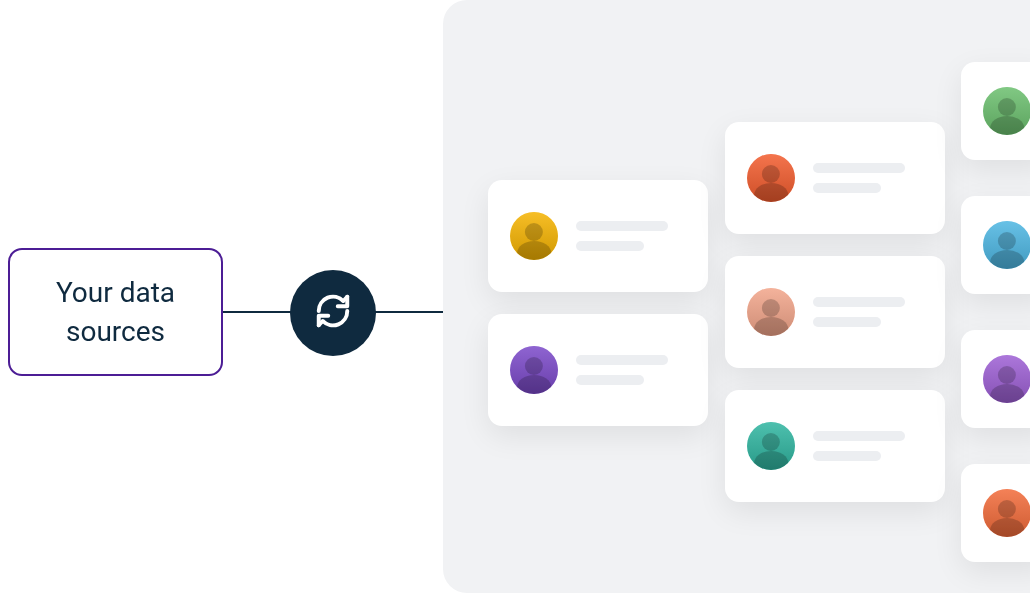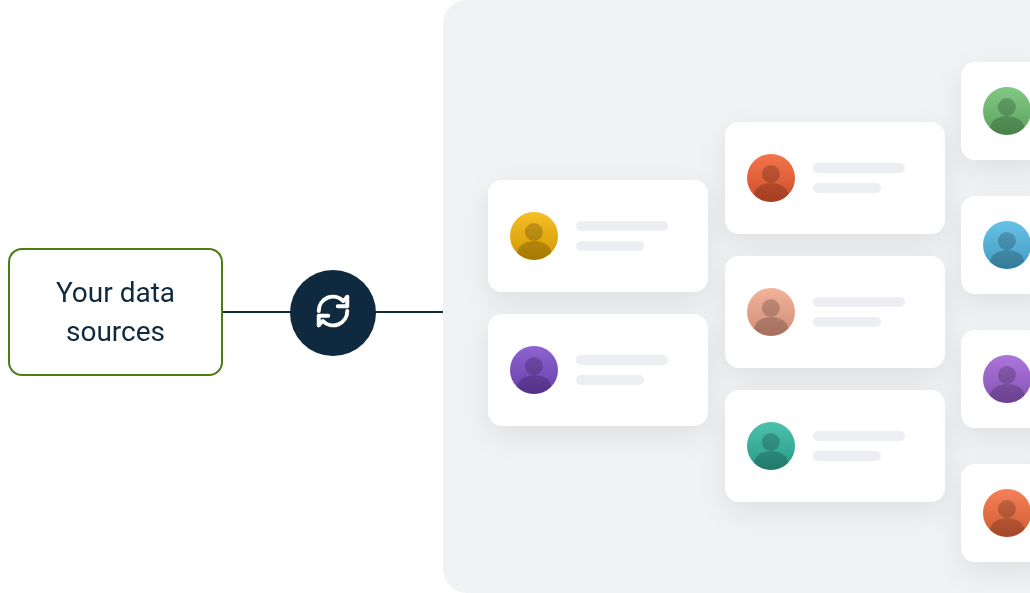--- a/index.html
+++ b/index.html
@@ -15,21 +15,21 @@
       background: #ffffff;
       overflow: hidden;
     }
     .data-source-box {
       position: absolute;
       left: 8px;
       top: 248px;
       width: 215px;
       height: 128px;
       background: #ffffff;
-      border: 2px solid #4d7c0f;
+      border: 2px solid #4c1d95;
       border-radius: 14px;
       display: flex;
       align-items: center;
       justify-content: center;
       text-align: center;
       padding: 16px;
     }
     .data-source-text {
       color: #0f2a3f;
       font-size: 28px;

